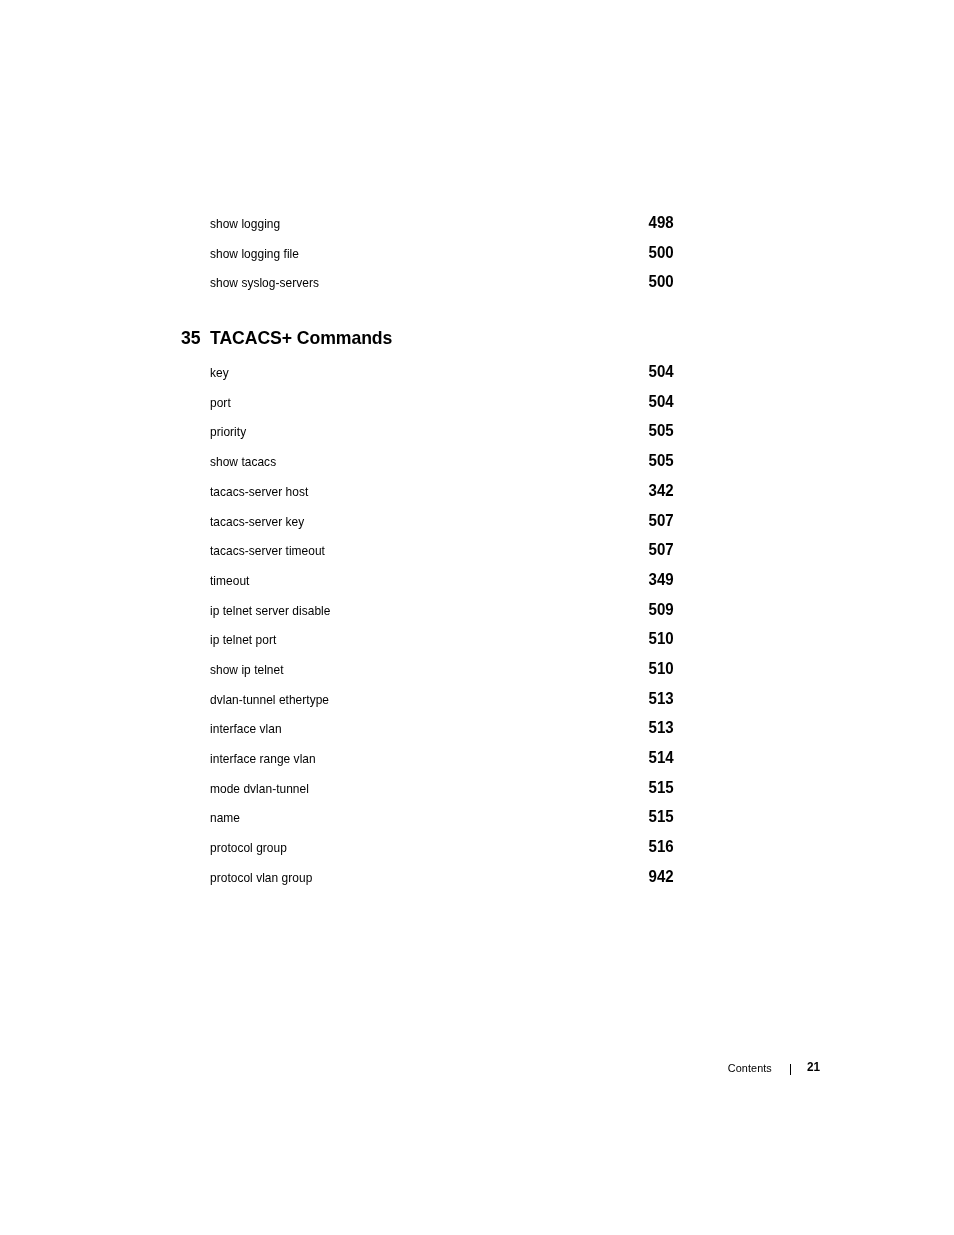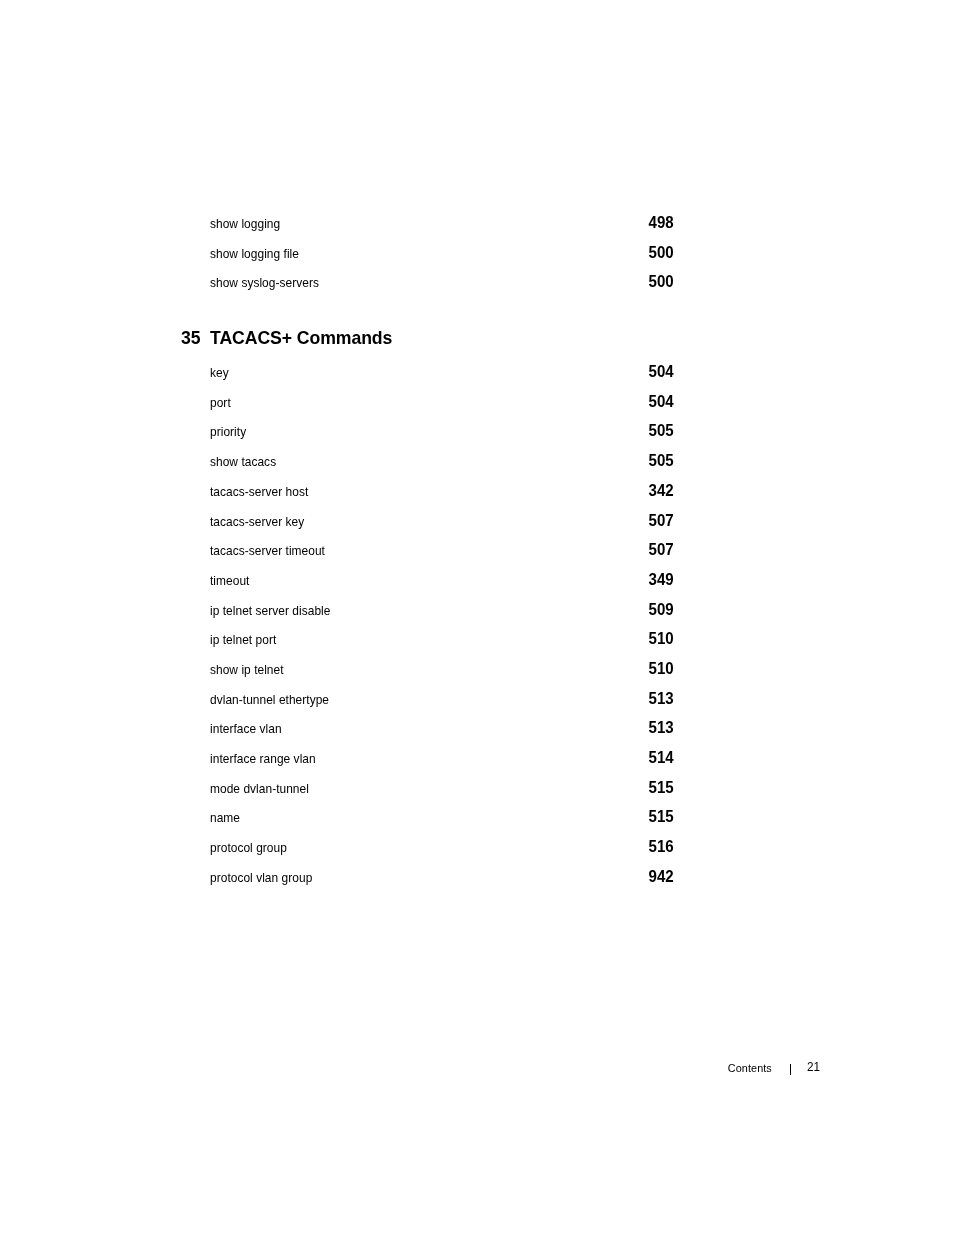--- a/index.html
+++ b/index.html
@@ -104,21 +104,21 @@
     display: inline-block;
     width: 1px;
     height: 11px;
     background: #000000;
     margin: 0 16px 0 18px;
     position: relative;
     top: 1px;
   }
   .footer-pagenum {
     font-size: 12.5px;
-    font-weight: normal;
+    font-weight: bold;
     transform: scaleX(0.94);
     transform-origin: left center;
   }
 </style>
 </head>
 <body>
 
 <div class="page">
 
   <div class="toc">

